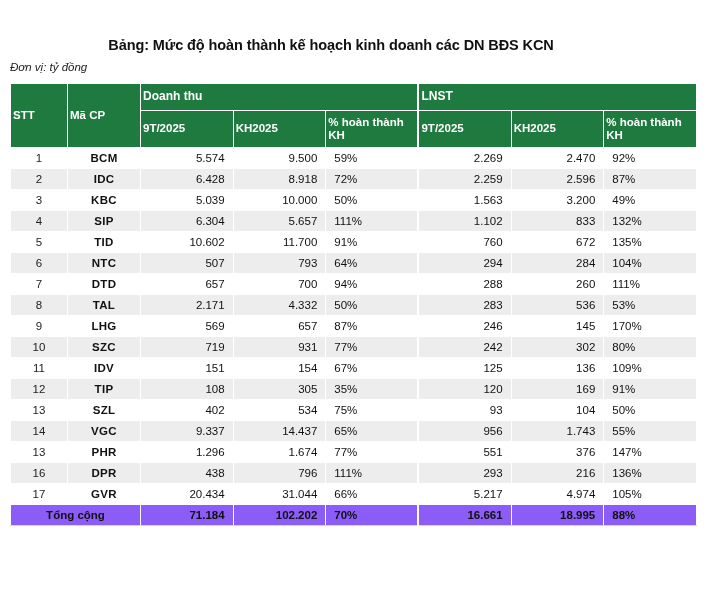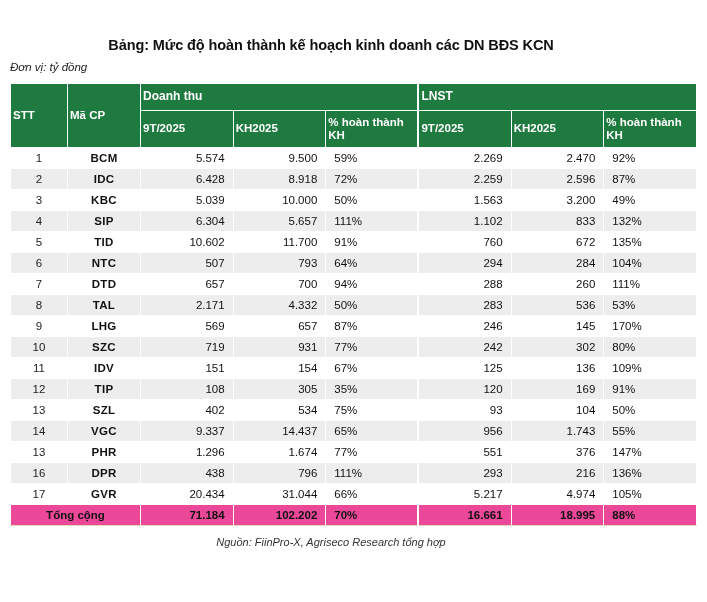--- a/index.html
+++ b/index.html
@@ -97,21 +97,21 @@
   }
   td.c-num {
     text-align: right;
     color: #111111;
   }
   td.c-pct {
     text-align: left;
     color: #111111;
   }
   tbody tr.total td {
-    background: #ec4899;
+    background: #8b5cf6;
     font-weight: bold;
     font-size: 11.5px;
     border-top: 1px solid #e3d7b4;
     border-bottom: 1px solid #e3d7b4;
   }
   tbody tr.total td.c-total-label {
     text-align: center;
     color: #111111;
   }
   .source {
@@ -326,14 +326,13 @@
           <td class="c-num">71.184</td>
           <td class="c-num">102.202</td>
           <td class="c-pct">70%</td>
           <td class="c-num sep-col">16.661</td>
           <td class="c-num">18.995</td>
           <td class="c-pct">88%</td>
         </tr>
       </tbody>
   </table>
 
-  <div class="source">Nguồn: FiinPro-X, Agriseco Research tổng hợp</div>
 </div>
 
 </body></html>

